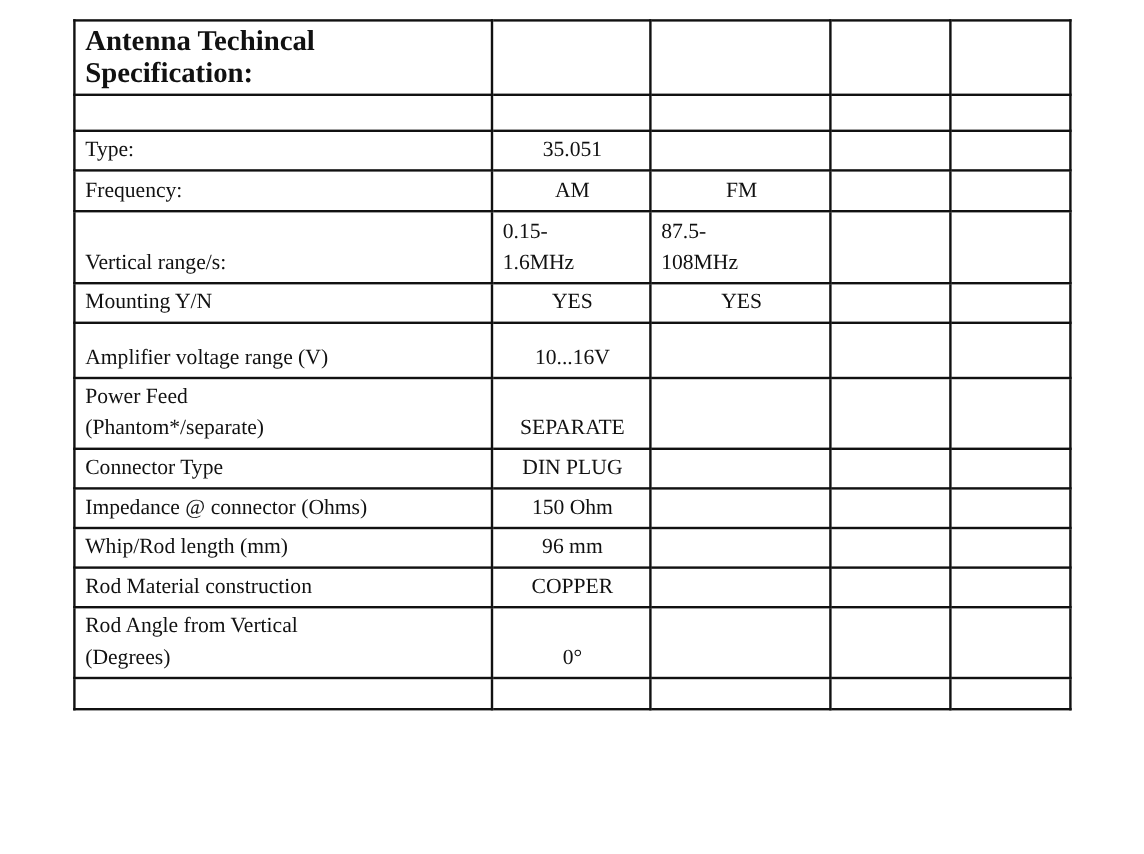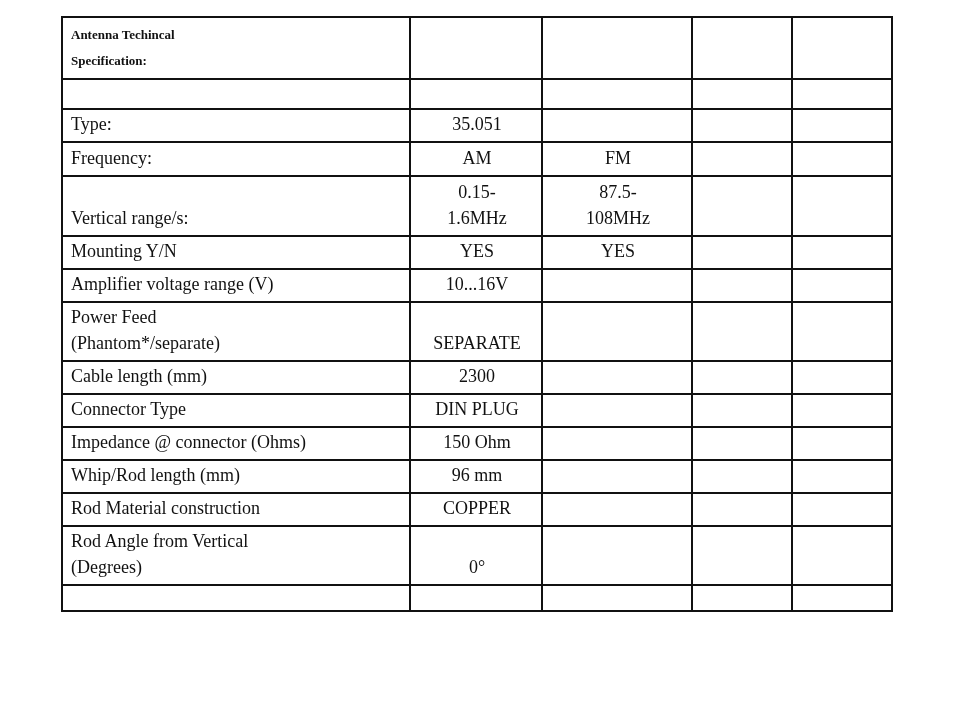--- a/index.html
+++ b/index.html
@@ -27,24 +27,24 @@
     border: 2px solid #111111;
     vertical-align: bottom;
     padding: 1px 6px 4px 8px;
     font-size: 18px;
     line-height: 26px;
     white-space: pre-line;
     overflow: hidden;
   }
   td.lbl { text-align: left; }
   td.val { text-align: center; }
-  td.val-left { text-align: center; }
+  td.val-left { text-align: left; }
   tr.hdr td {
     font-weight: bold;
-    font-size: 13px;
+    font-size: 24px;
     padding-top: 4px;
     vertical-align: top;
     border-radius: 17px;
   }
 </style>
 </head>
 <body>
 
 <table class="spec-table">
   <colgroup>
@@ -93,38 +93,31 @@
       <td class="val"></td>
       <td class="val"></td>
     </tr>
     <tr style="height:33px">
       <td class="lbl">Mounting Y/N</td>
       <td class="val">YES</td>
       <td class="val">YES</td>
       <td class="val"></td>
       <td class="val"></td>
     </tr>
-    <tr style="height:33px">
+    <tr style="height:46px">
       <td class="lbl">Amplifier voltage range (V)</td>
       <td class="val">10...16V</td>
       <td class="val"></td>
       <td class="val"></td>
       <td class="val"></td>
     </tr>
     <tr style="height:54px">
       <td class="lbl">Power Feed
 (Phantom*/separate)</td>
       <td class="val">SEPARATE</td>
-      <td class="val"></td>
-      <td class="val"></td>
-      <td class="val"></td>
-    </tr>
-    <tr style="height:32px">
-      <td class="lbl">Cable length (mm)</td>
-      <td class="val">2300</td>
       <td class="val"></td>
       <td class="val"></td>
       <td class="val"></td>
     </tr>
     <tr style="height:33px">
       <td class="lbl">Connector Type</td>
       <td class="val">DIN PLUG</td>
       <td class="val"></td>
       <td class="val"></td>
       <td class="val"></td>

